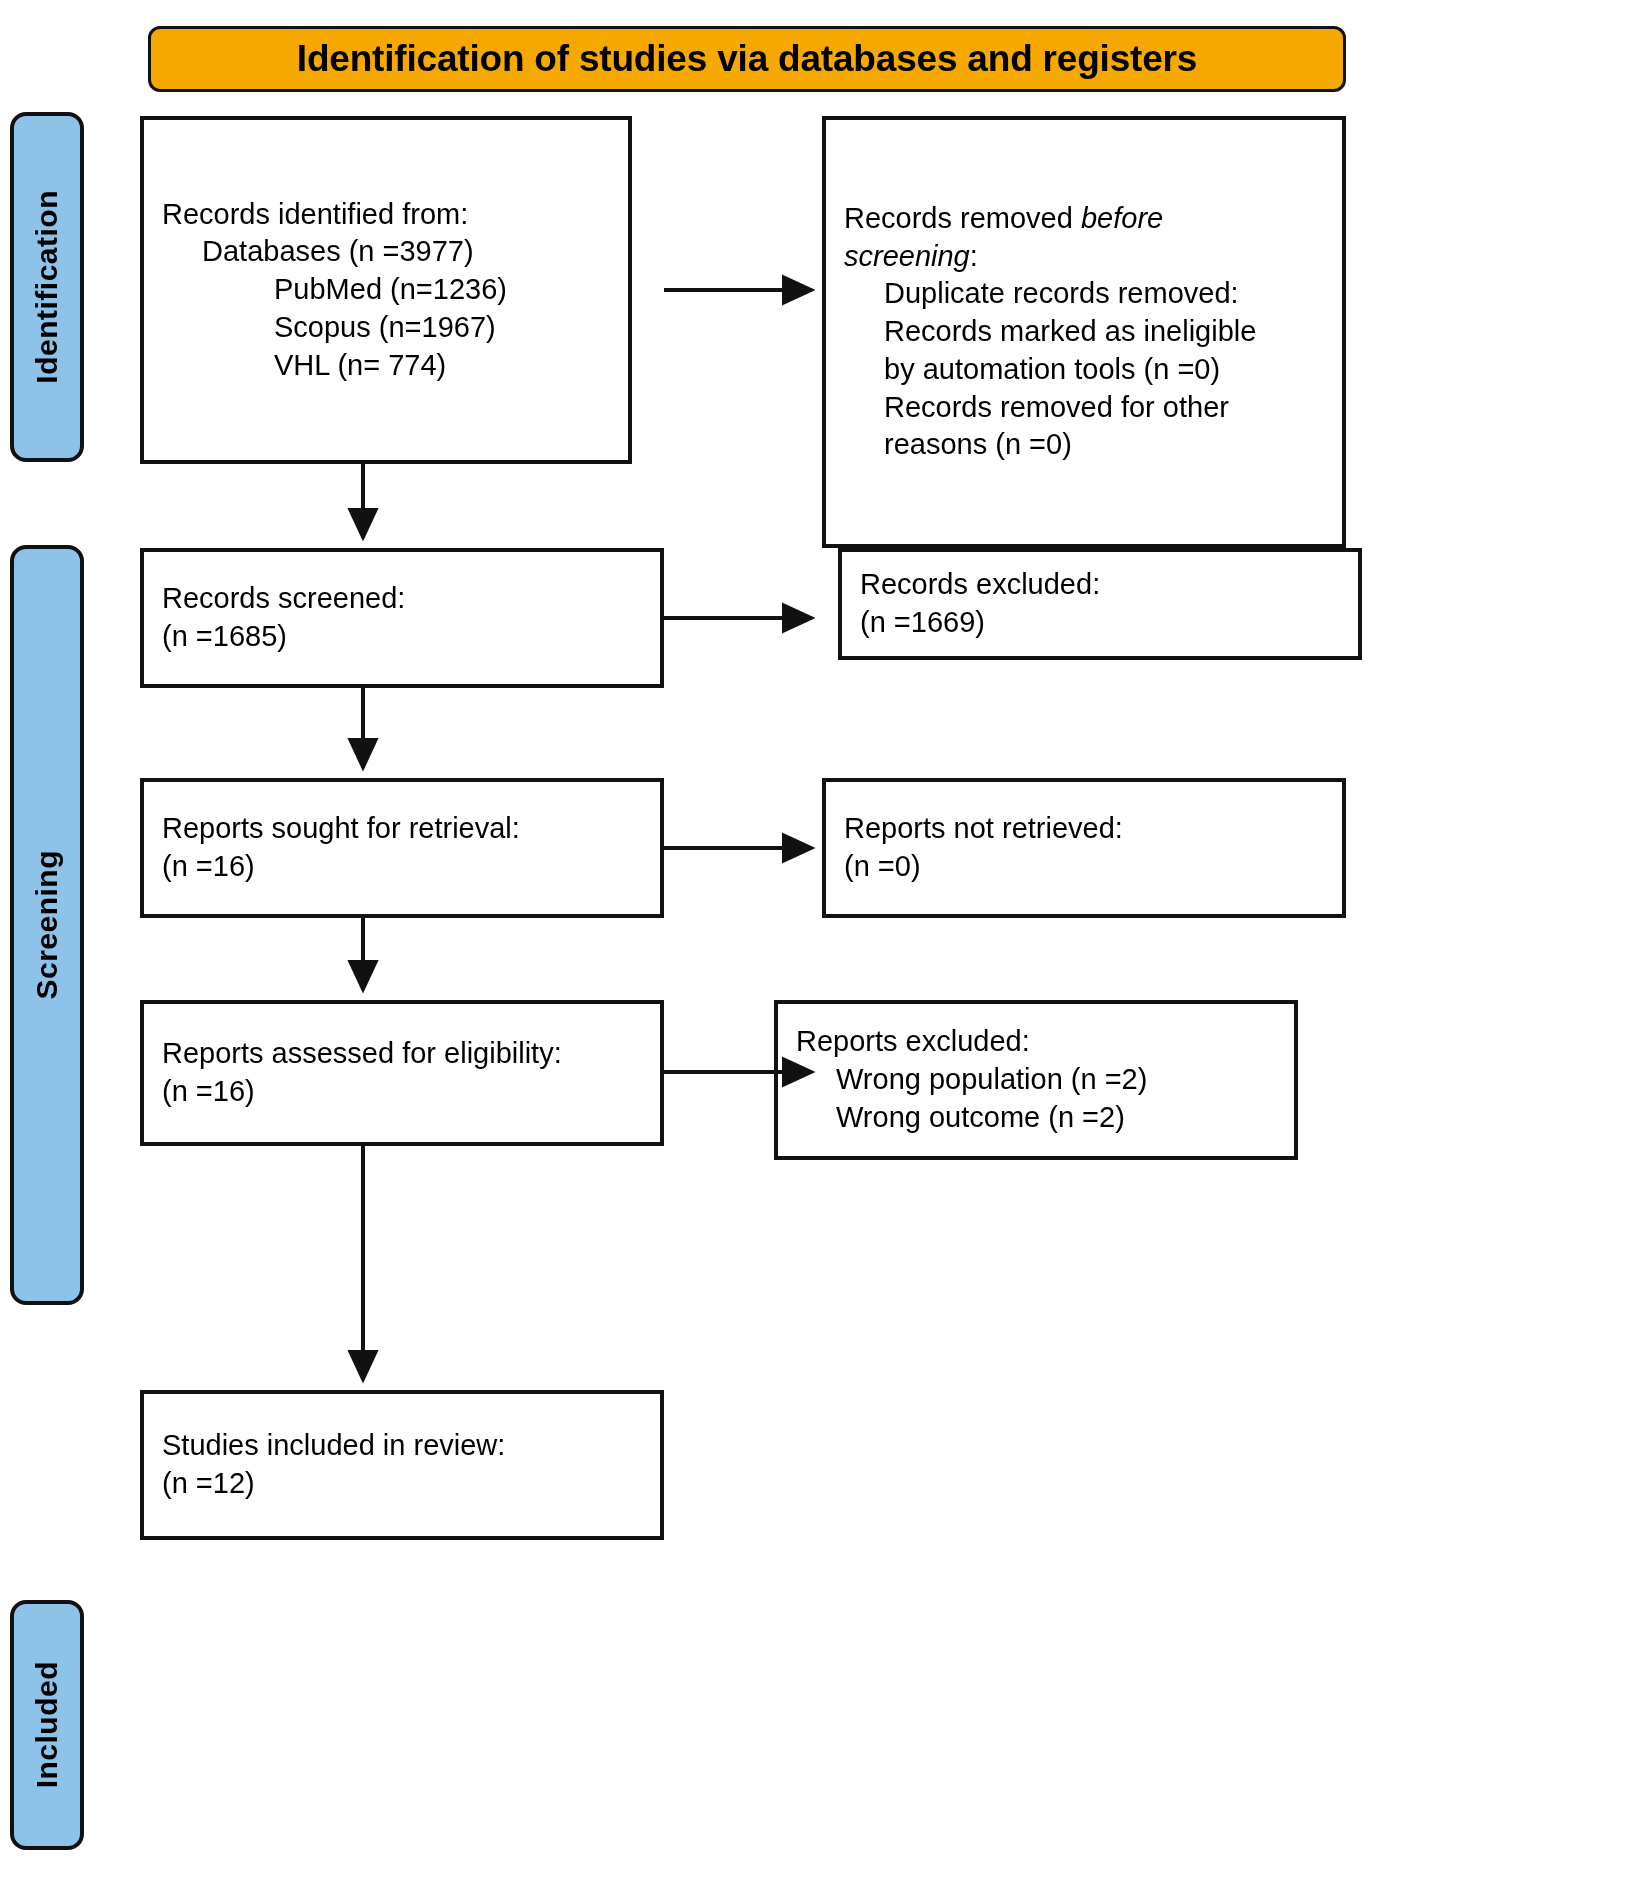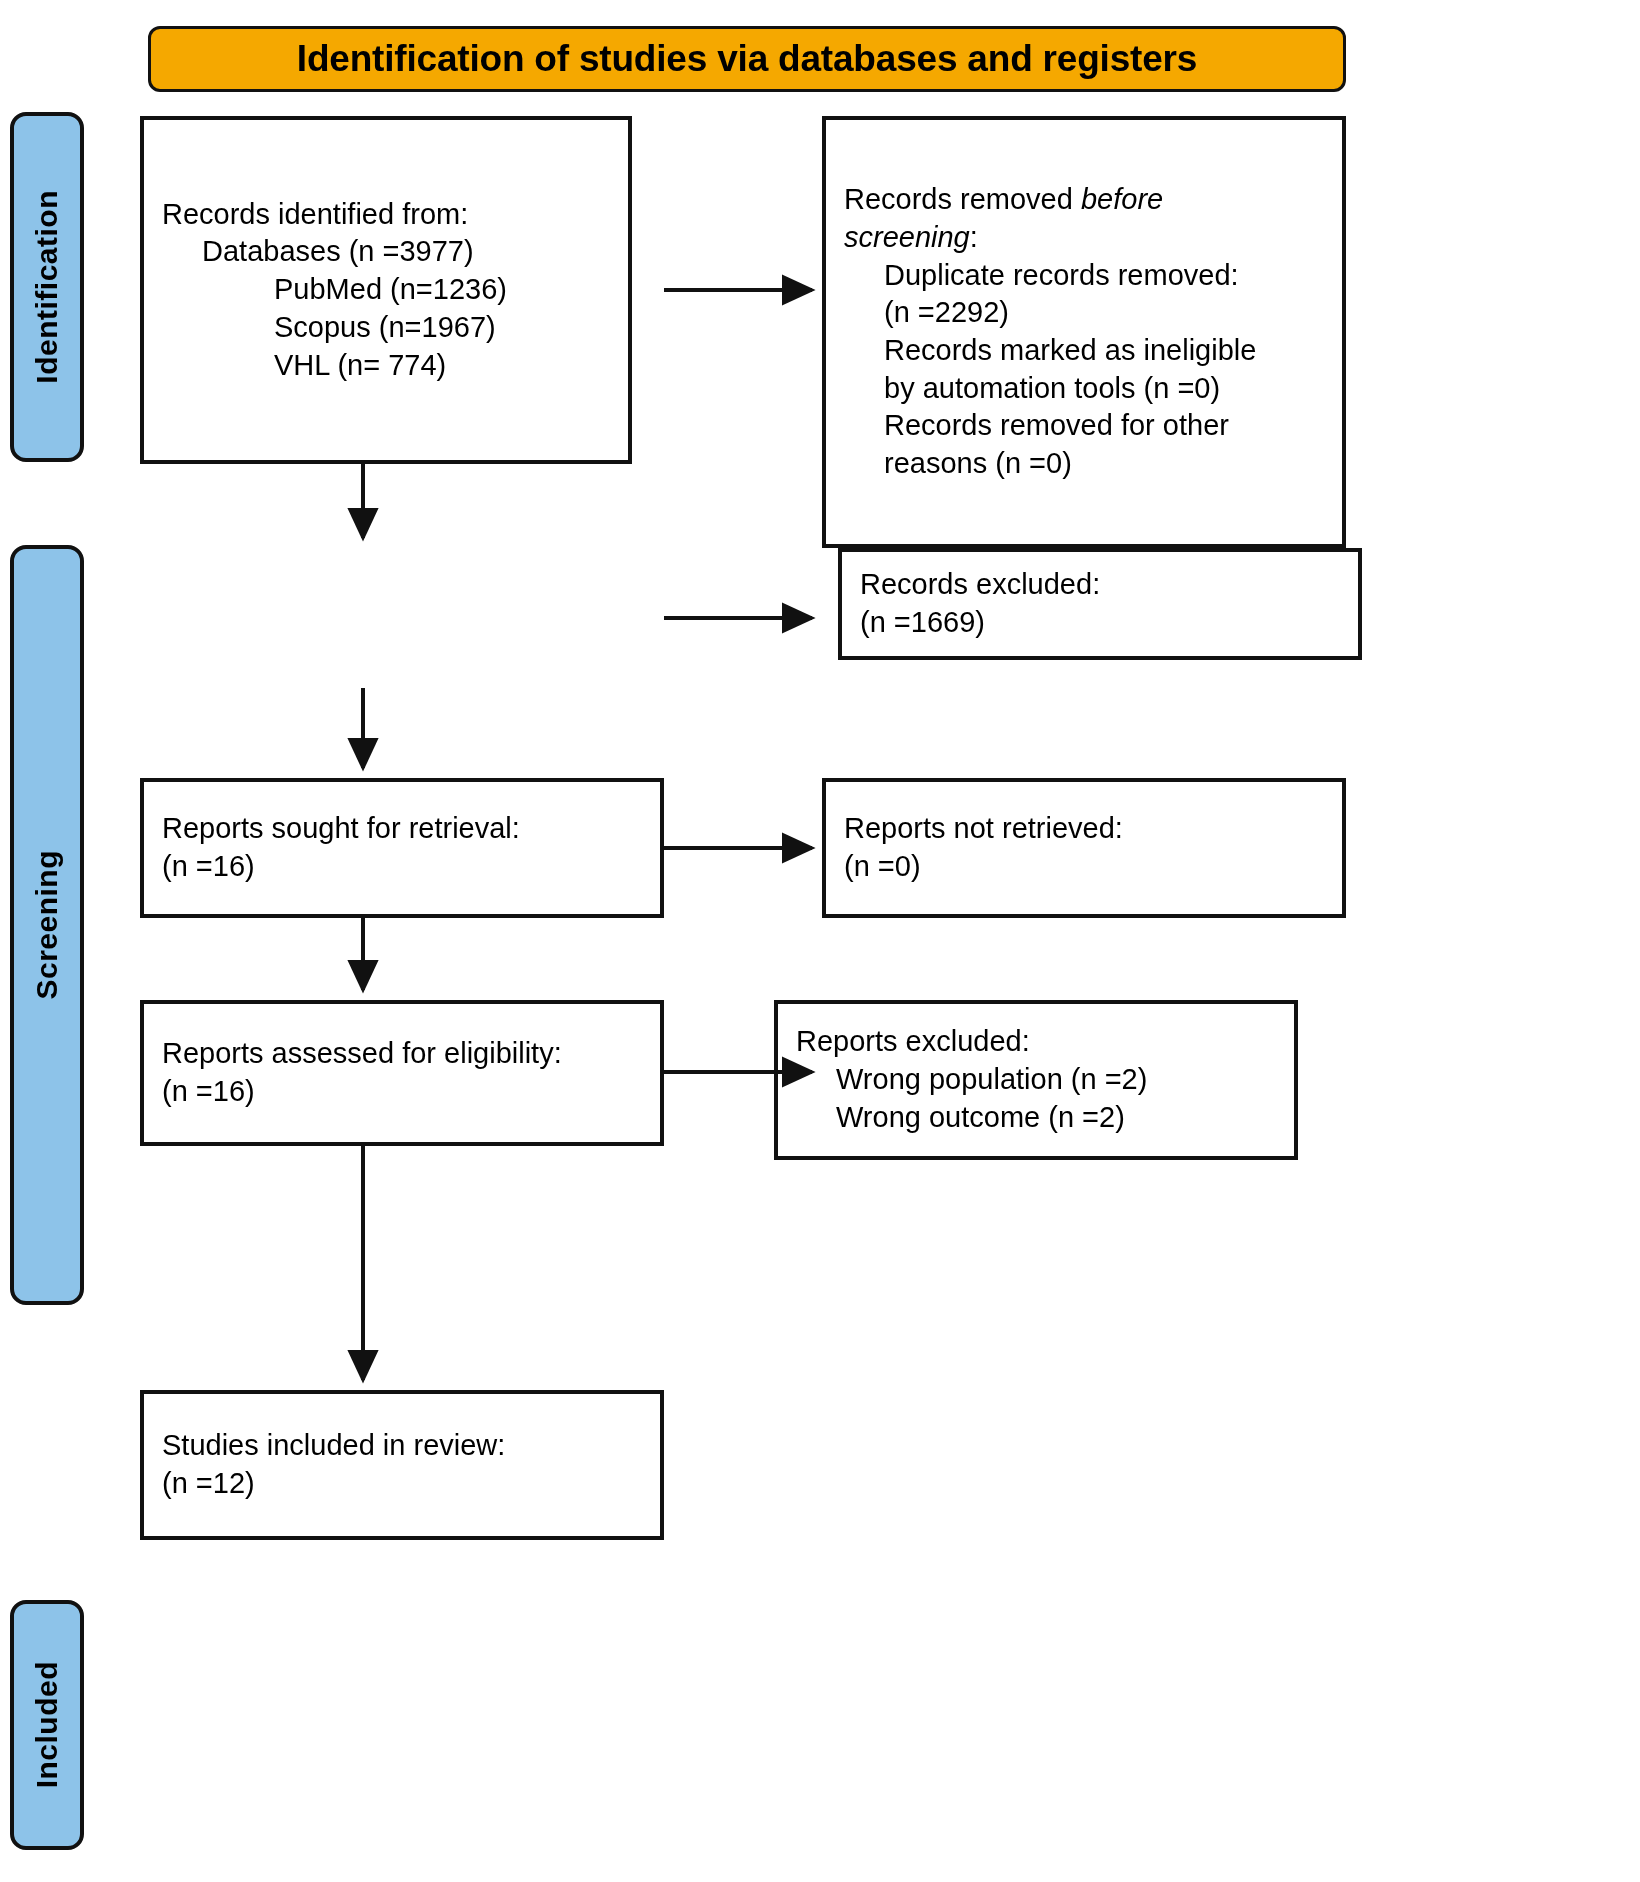--- a/index.html
+++ b/index.html
@@ -117,27 +117,30 @@
     <div class="line indent1">Databases (n =3977)</div>
     <div class="line indent2">PubMed (n=1236)</div>
     <div class="line indent2">Scopus (n=1967)</div>
     <div class="line indent2">VHL (n= 774)</div>
   </div>
 
   <div class="box" style="left:822px; top:116px; width:524px; height:432px;">
     <div class="line"><span>Records removed </span><span class="ital">before</span></div>
     <div class="line"><span class="ital">screening</span><span>:</span></div>
     <div class="line indent1">Duplicate records removed:</div>
-    <div class="line indent1">(n =2292)</div>
     <div class="line indent1">Records marked as ineligible</div>
     <div class="line indent1">by automation tools (n =0)</div>
     <div class="line indent1">Records removed for other</div>
     <div class="line indent1">reasons (n =0)</div>
   </div>
 
+  <div class="box" style="left:140px; top:548px; width:524px; height:140px;">
+    <div class="line">Records screened:</div>
+    <div class="line">(n =1685)</div>
+  </div>
 
   <div class="box" style="left:838px; top:548px; width:524px; height:112px;">
     <div class="line">Records excluded:</div>
     <div class="line">(n =1669)</div>
   </div>
 
   <div class="box" style="left:140px; top:778px; width:524px; height:140px;">
     <div class="line">Reports sought for retrieval:</div>
     <div class="line">(n =16)</div>
   </div>

